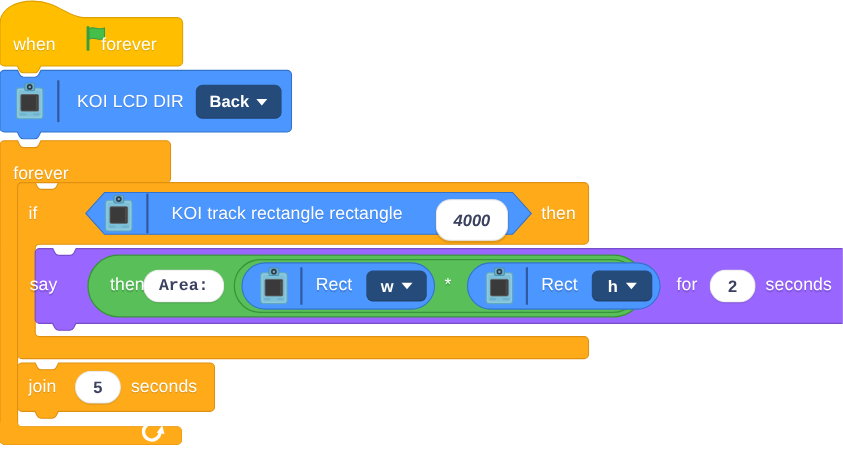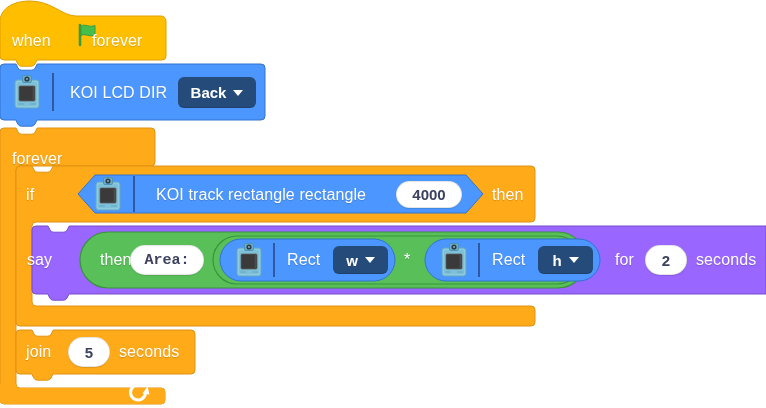--- a/index.html
+++ b/index.html
@@ -261,21 +261,21 @@
   <span>Back</span>
   <span class="caret"></span>
 </div>
 
 <div class="blk-label" style="left:12px; top:151px;">forever</div>
 
 <div class="blk-label" style="left:26px; top:187px;text-align:right;">if</div>
 <div class="blk-label" style="left:492px; top:187px;">then</div>
 
 <div class="blk-label" style="left:156px; top:187px;">KOI track rectangle rectangle</div>
-<div class="oval" style="left:396px; top:181px; width:66px; height:27px; border-radius:14px;">4000</div>
+<div class="oval" style="left:396px; top:181px; width:66px; height:38px; border-radius:14px;font-style:italic;">4000</div>
 
 <div class="blk-label" style="left:27px; top:252px;">say</div>
 <div class="blk-label" style="left:615px; top:252px;">for</div>
 <div class="oval" style="left:645px; top:245px; width:42px; height:30px; border-radius:15px;">2</div>
 <div class="blk-label" style="left:696px; top:252px;">seconds</div>
 
 <div class="blk-label" style="left:100px; top:252px;">then</div>
 <div class="oval" style="left:130px; top:245px; width:74px; height:30px; border-radius:15px;font-family:Liberation Mono, monospace;">Area:</div>
 
 <div class="blk-label" style="left:404px; top:252px;">*</div>

